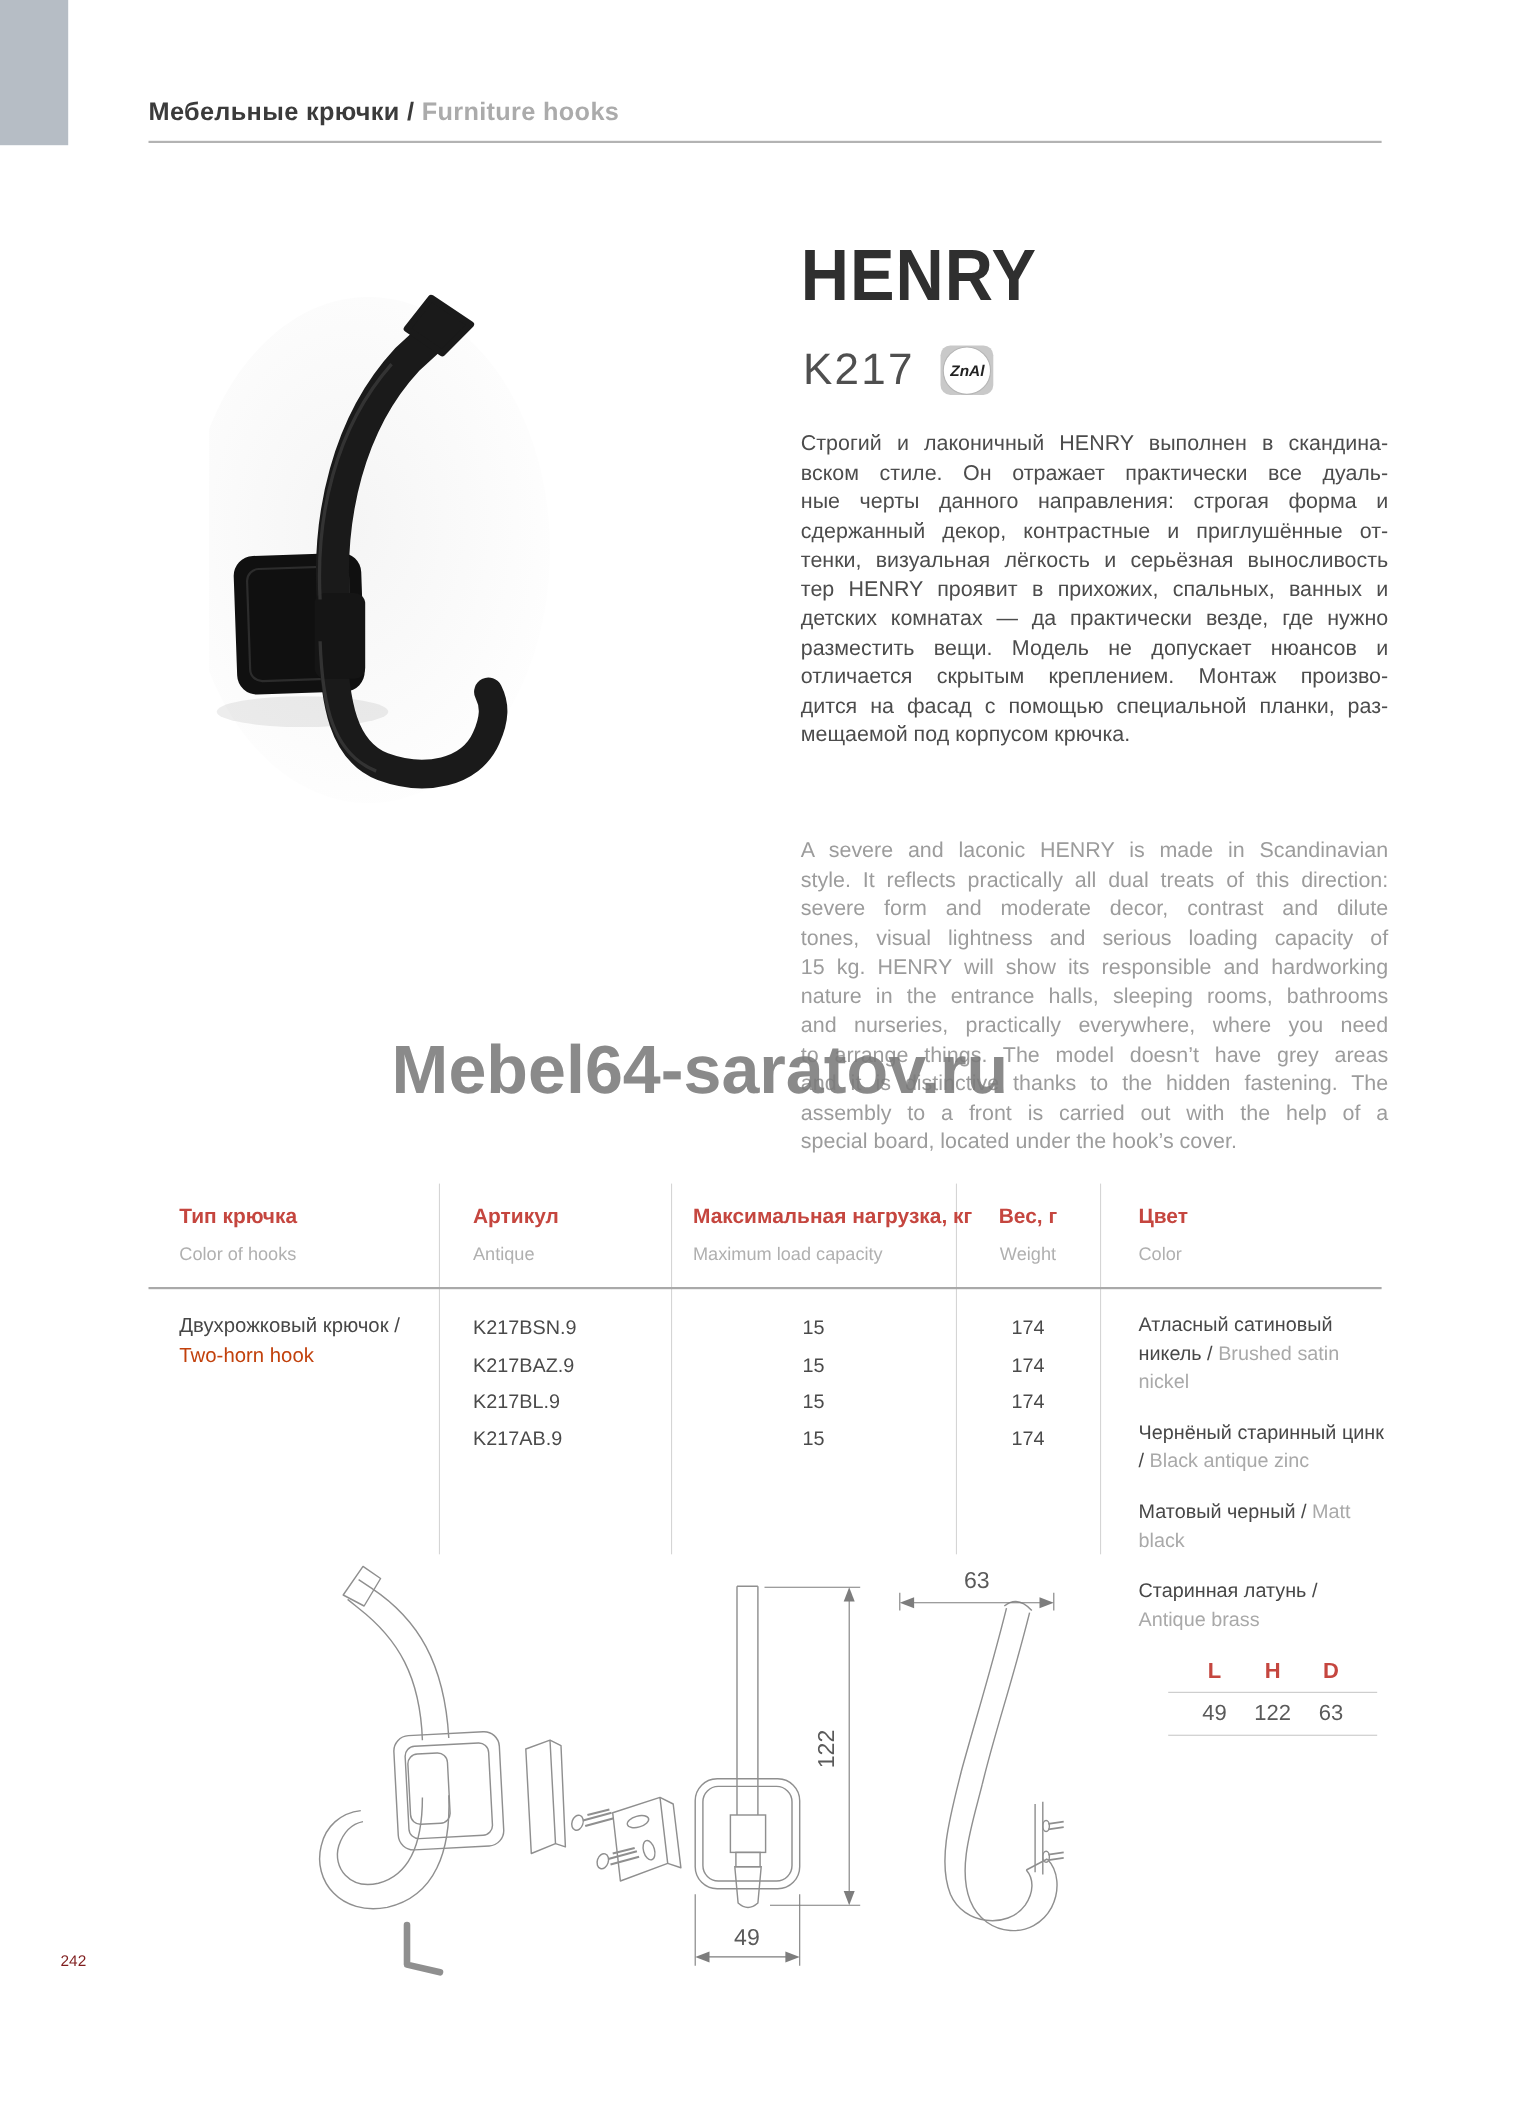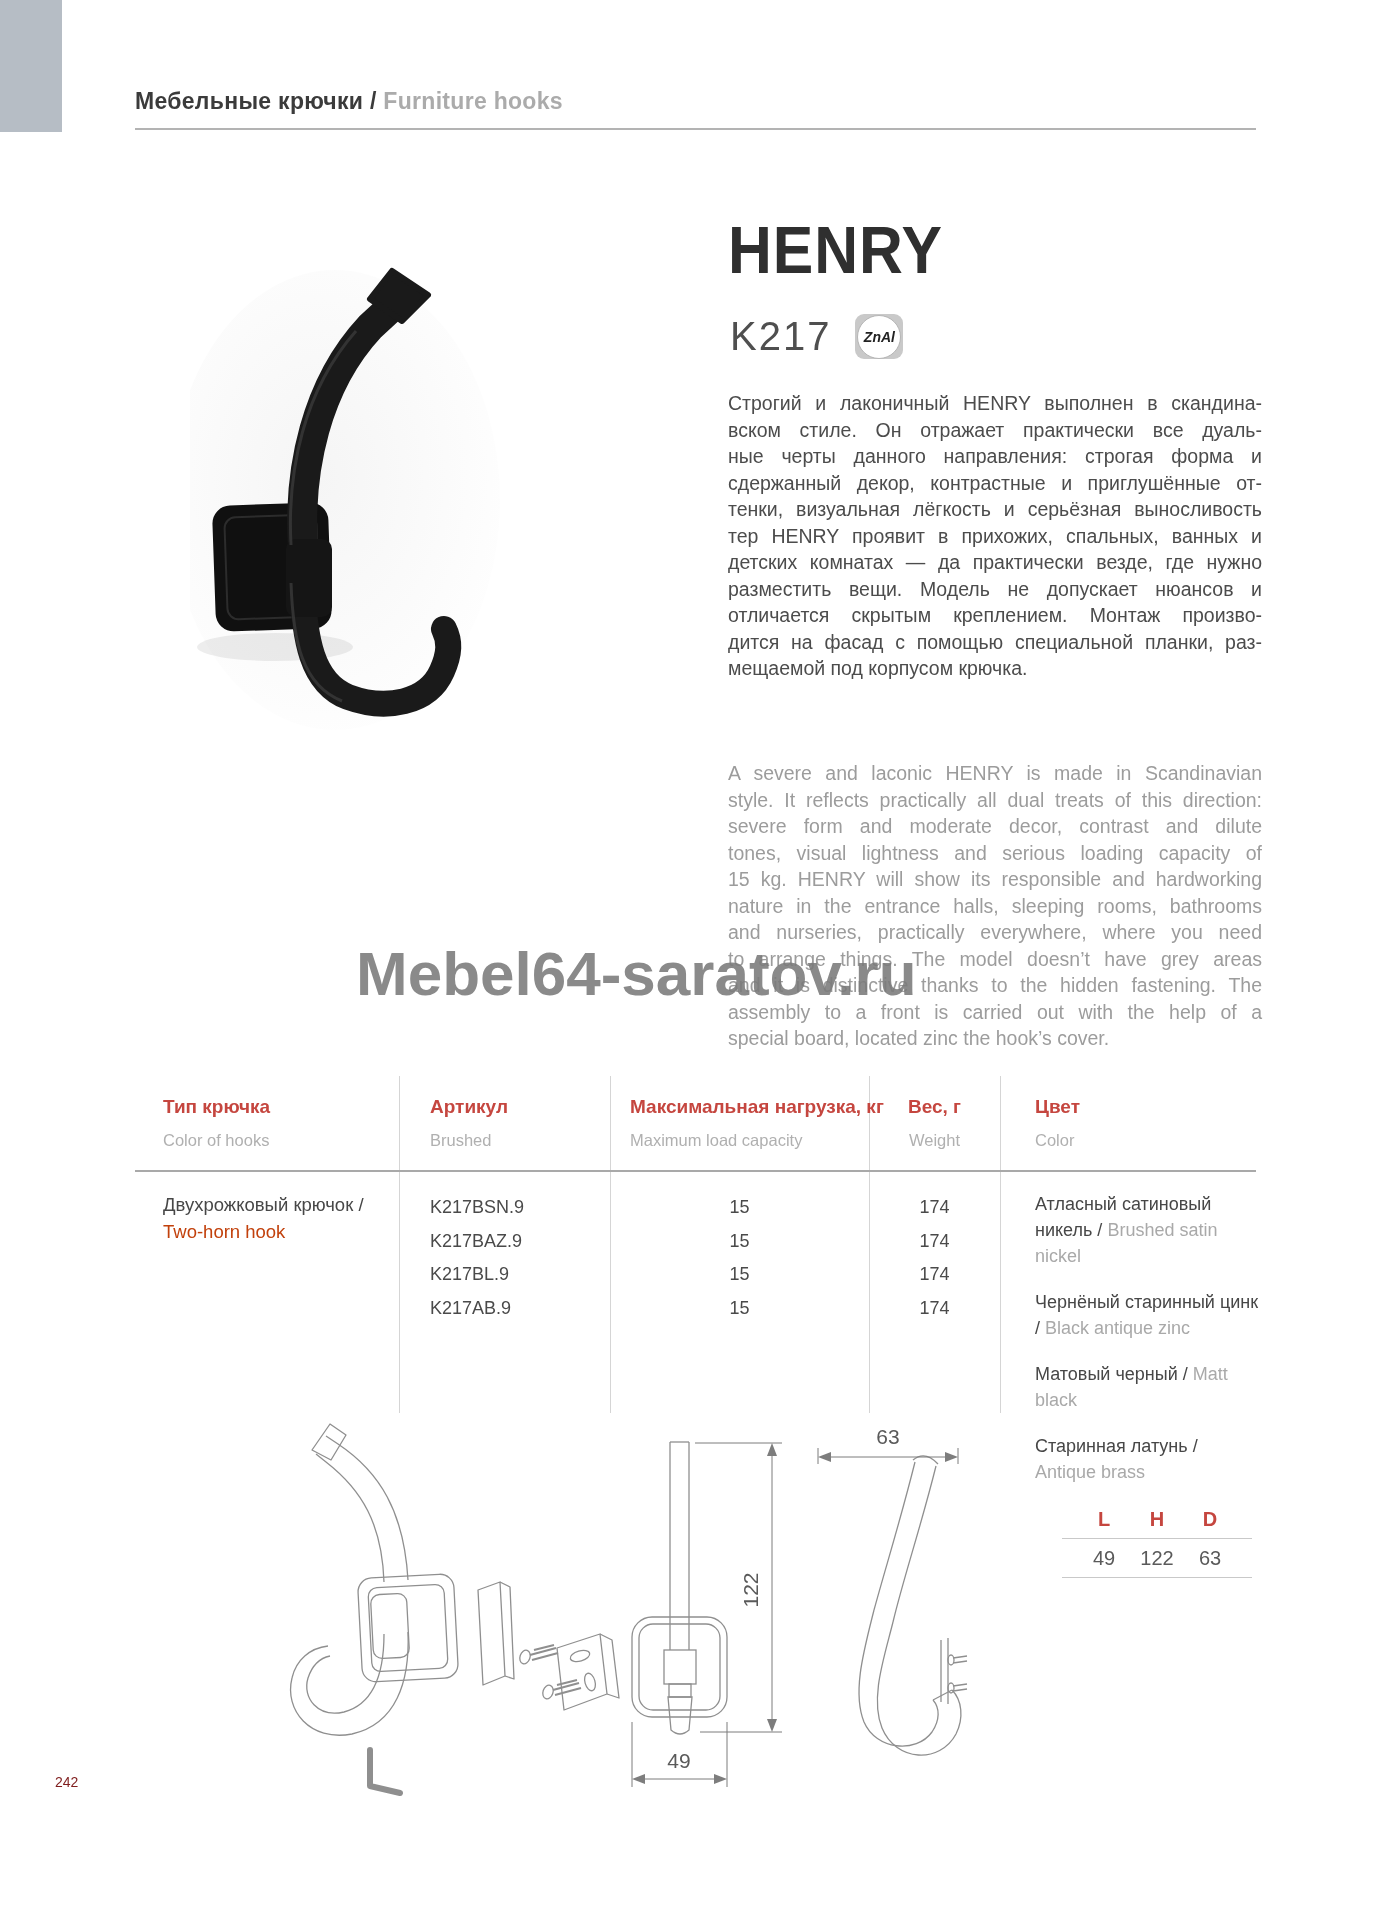--- a/index.html
+++ b/index.html
@@ -130,35 +130,35 @@
       <div class="pline">A severe and laconic HENRY is made in Scandinavian</div>
       <div class="pline">style. It reflects practically all dual treats of this direction:</div>
       <div class="pline">severe form and moderate decor, contrast and dilute</div>
       <div class="pline">tones, visual lightness and serious loading capacity of</div>
       <div class="pline">15 kg. HENRY will show its responsible and hardworking</div>
       <div class="pline">nature in the entrance halls, sleeping rooms, bathrooms</div>
       <div class="pline">and nurseries, practically everywhere, where you need</div>
       <div class="pline">to arrange things. The model doesn’t have grey areas</div>
       <div class="pline">and it is distinctive thanks to the hidden fastening. The</div>
       <div class="pline">assembly to a front is carried out with the help of a</div>
-      <div class="pline">special board, located zinc the hook’s cover.</div>
+      <div class="pline">special board, located under the hook’s cover.</div>
     </div>
 
   <div class="watermark">Mebel64-saratov.ru</div>
 
   <div class="spec">
     <div class="vline vl1"></div>
     <div class="vline vl2"></div>
     <div class="vline vl3"></div>
     <div class="vline vl4"></div>
 
     <div class="th-ru th1">Тип крючка</div>
     <div class="th-en th1">Color of hooks</div>
     <div class="th-ru th2">Артикул</div>
-    <div class="th-en th2">Brushed</div>
+    <div class="th-en th2">Antique</div>
     <div class="th-ru th3">Максимальная нагрузка, кг</div>
     <div class="th-en th3">Maximum load capacity</div>
     <div class="th-ru th4">Вес, г</div>
     <div class="th-en th4">Weight</div>
     <div class="th-ru th5">Цвет</div>
     <div class="th-en th5">Color</div>
 
     <div class="hrule"></div>
 
     <div class="t-type">

